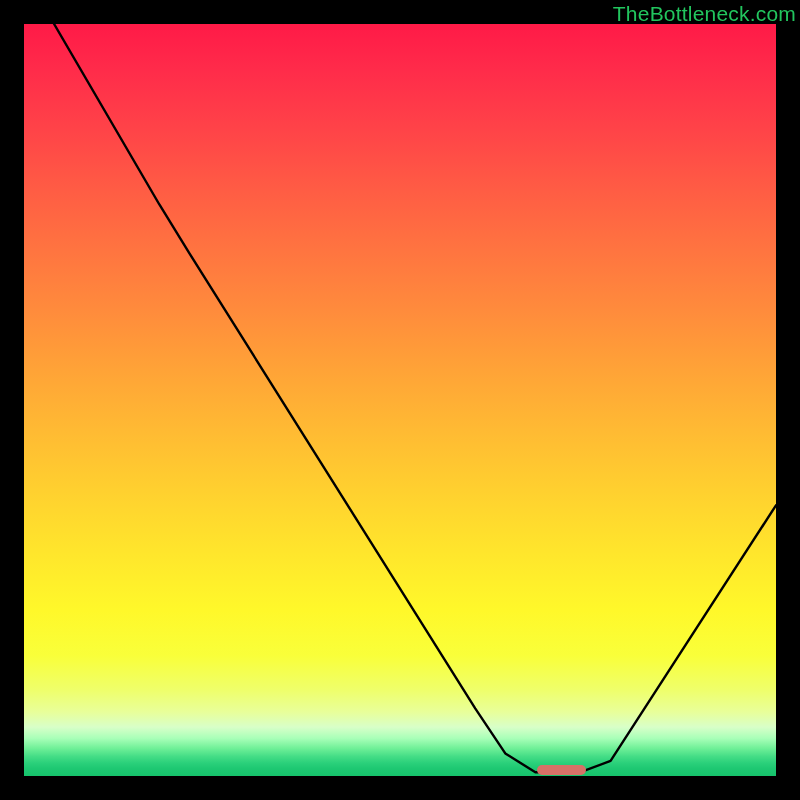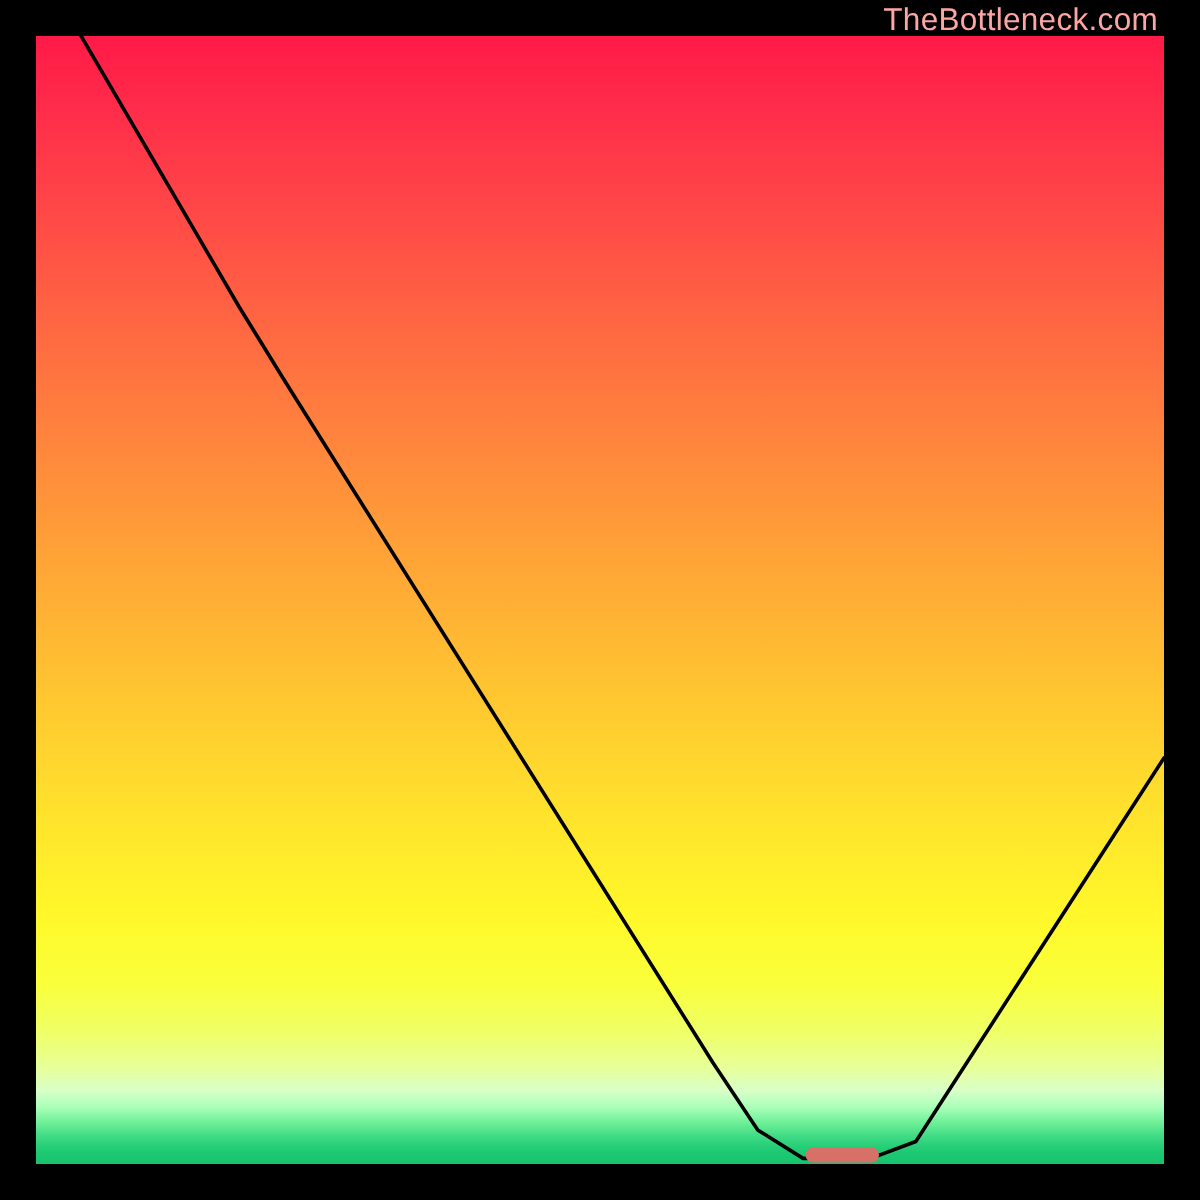--- a/index.html
+++ b/index.html
@@ -6,22 +6,22 @@
   body {
     width: 800px;
     height: 800px;
     background: #000;
     position: relative;
     font-family: Arial, sans-serif;
   }
   .watermark {
     position: absolute;
     top: 2px;
-    right: 28px;
-    color: #fca5a5;
+    right: 4px;
+    color: #22c55e;
     font-size: 21px;
     font-weight: 500;
     z-index: 10;
     letter-spacing: 0.2px;
     text-align: center;
   }
   .frame {
     position: absolute;
     top: 24px;
     left: 24px;

